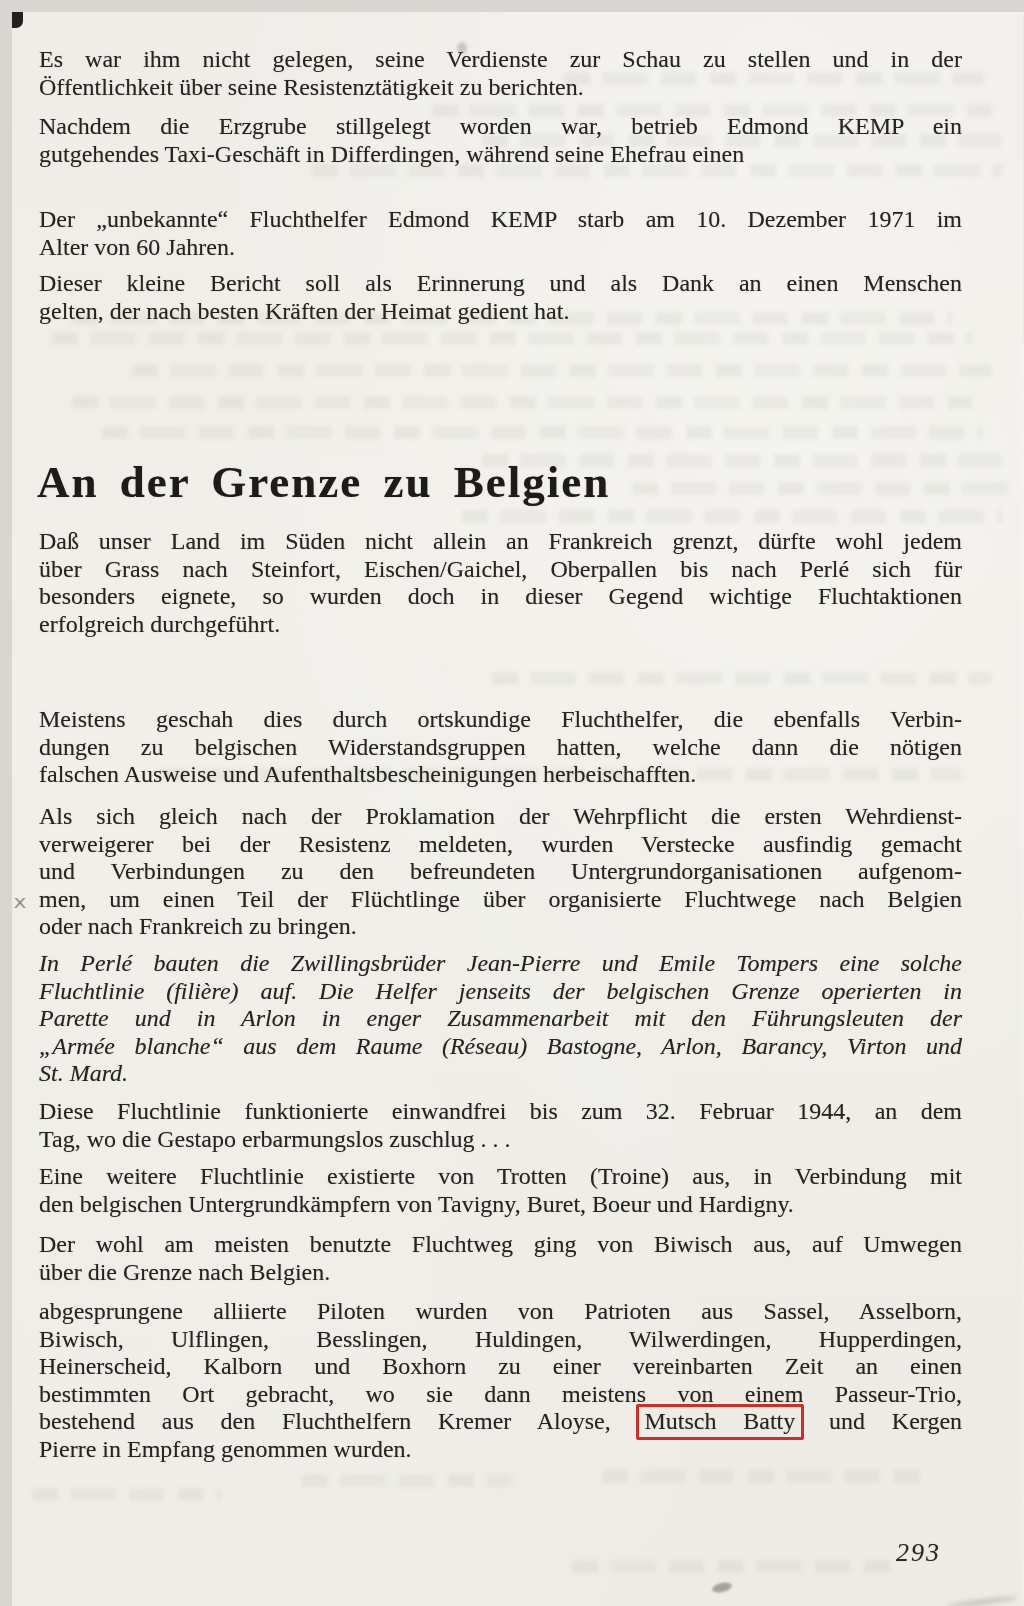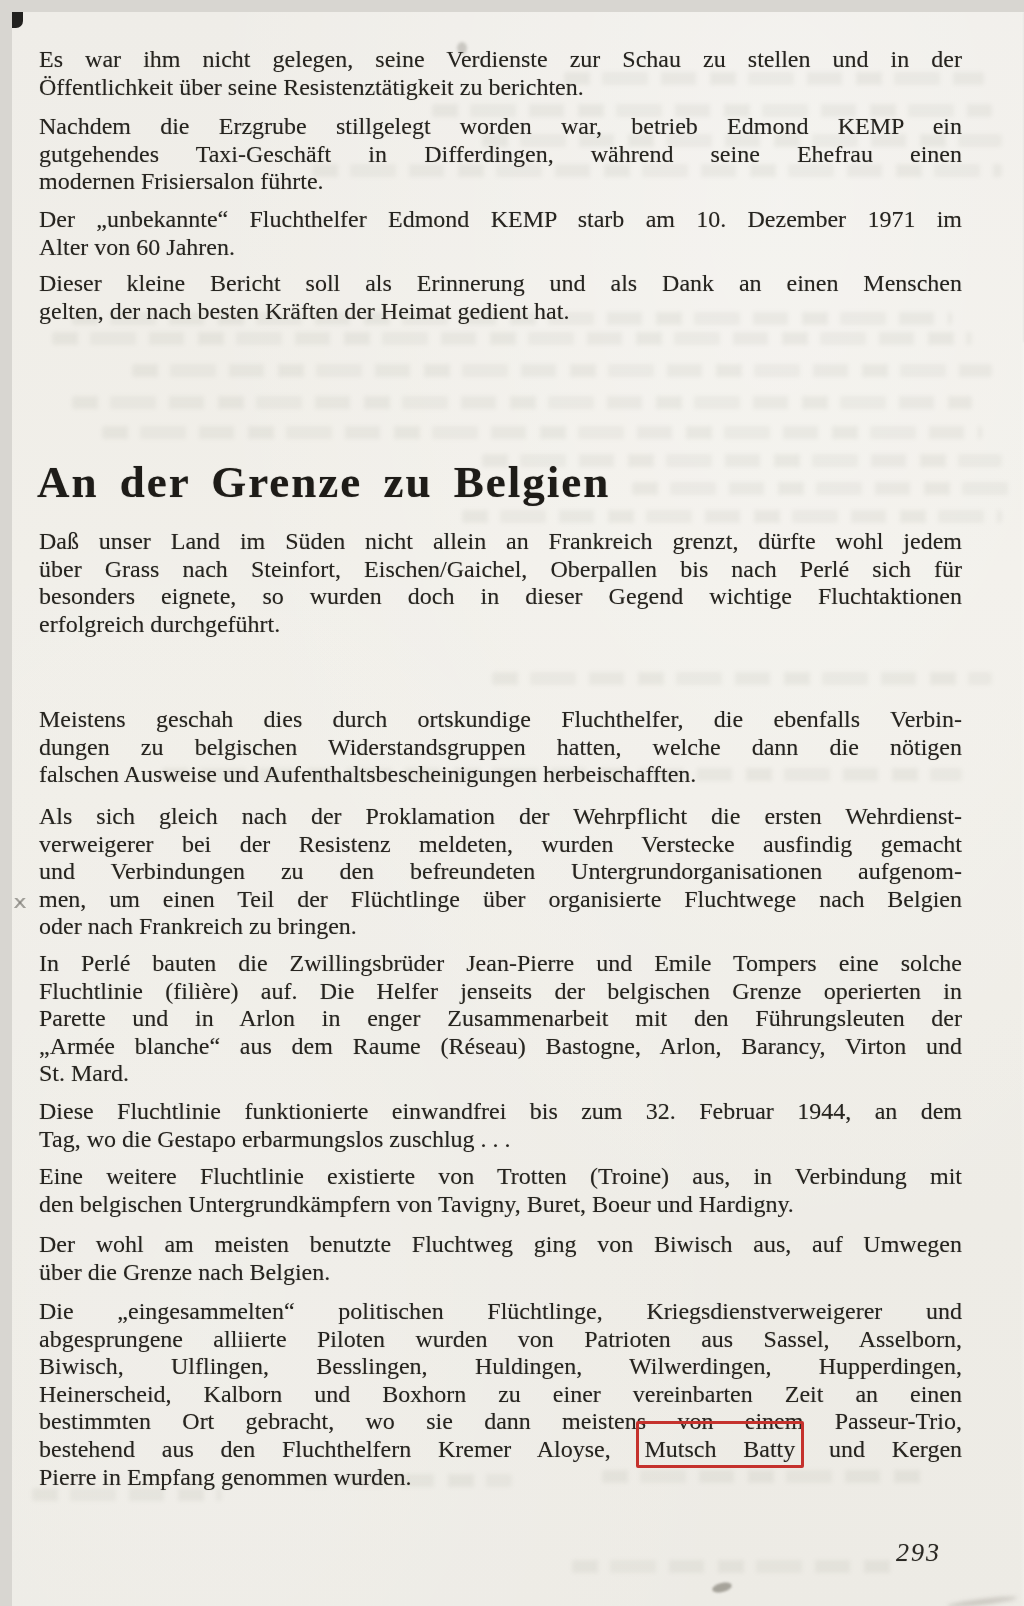--- a/index.html
+++ b/index.html
@@ -30,21 +30,21 @@
   }
   .pagenum {
     position:absolute; left:884px; top:1526px;
     font-size:26px; letter-spacing:2px; color:#2a2823;
     text-shadow:0 0 1px rgba(45,42,36,0.35);
     font-style:italic;
   }
   .redbox {
     border:3.5px solid #c5322d;
     border-radius:2px;
-    padding:12px 6px 3px 6px;
+    padding:1px 6px 3px 6px;
     margin:0 -2px;
   }
   
   .bleed {
     position:absolute; height:13px; border-radius:3px;
     background:repeating-linear-gradient(90deg,
       rgba(122,126,108,0.45) 0px, rgba(122,126,108,0.45) 26px,
       rgba(0,0,0,0) 26px, rgba(0,0,0,0) 38px,
       rgba(122,126,108,0.36) 38px, rgba(122,126,108,0.36) 84px,
       rgba(0,0,0,0) 84px, rgba(0,0,0,0) 97px,
@@ -118,21 +118,20 @@
   <div class="bleed" style="left:20px;  top:1476px; width:190px;"></div>
   <div class="bleed" style="left:560px; top:1548px; width:330px;"></div>
 
   <div class="para jlines" style="top:34px;">
       <div class="tline">Es war ihm nicht gelegen, seine Verdienste zur Schau zu stellen und in der</div>
       <div class="tline">Öffentlichkeit über seine Resistenztätigkeit zu berichten.</div>
     </div>
   <div class="para jlines" style="top:101px;">
       <div class="tline">Nachdem die Erzgrube stillgelegt worden war, betrieb Edmond KEMP ein</div>
       <div class="tline">gutgehendes Taxi-Geschäft in Differdingen, während seine Ehefrau einen</div>
-      <div class="tline">modernen Frisiersalon führte.</div>
     </div>
   <div class="para jlines" style="top:194px;">
       <div class="tline">Der „unbekannte“ Fluchthelfer Edmond KEMP starb am 10. Dezember 1971 im</div>
       <div class="tline">Alter von 60 Jahren.</div>
     </div>
   <div class="para jlines" style="top:258px;">
       <div class="tline">Dieser kleine Bericht soll als Erinnerung und als Dank an einen Menschen</div>
       <div class="tline">gelten, der nach besten Kräften der Heimat gedient hat.</div>
     </div>
 
@@ -149,21 +148,21 @@
       <div class="tline">dungen zu belgischen Widerstandsgruppen hatten, welche dann die nötigen</div>
       <div class="tline">falschen Ausweise und Aufenthaltsbescheinigungen herbeischafften.</div>
     </div>
   <div class="para jlines" style="top:791px;">
       <div class="tline">Als sich gleich nach der Proklamation der Wehrpflicht die ersten Wehrdienst-</div>
       <div class="tline">verweigerer bei der Resistenz meldeten, wurden Verstecke ausfindig gemacht</div>
       <div class="tline">und Verbindungen zu den befreundeten Untergrundorganisationen aufgenom-</div>
       <div class="tline">men, um einen Teil der Flüchtlinge über organisierte Fluchtwege nach Belgien</div>
       <div class="tline">oder nach Frankreich zu bringen.</div>
     </div>
-  <div class="para jlines" style="top:938px;">
+  <div class="para jlines" style="top:938px;font-style:italic;">
       <div class="tline">In Perlé bauten die Zwillingsbrüder Jean-Pierre und Emile Tompers eine solche</div>
       <div class="tline">Fluchtlinie (filière) auf. Die Helfer jenseits der belgischen Grenze operierten in</div>
       <div class="tline">Parette und in Arlon in enger Zusammenarbeit mit den Führungsleuten der</div>
       <div class="tline">„Armée blanche“ aus dem Raume (Réseau) Bastogne, Arlon, Barancy, Virton und</div>
       <div class="tline">St. Mard.</div>
     </div>
   <div class="para jlines" style="top:1086px;">
       <div class="tline">Diese Fluchtlinie funktionierte einwandfrei bis zum 32. Februar 1944, an dem</div>
       <div class="tline">Tag, wo die Gestapo erbarmungslos zuschlug . . .</div>
     </div>
@@ -171,21 +170,20 @@
       <div class="tline">Eine weitere Fluchtlinie existierte von Trotten (Troine) aus, in Verbindung mit</div>
       <div class="tline">den belgischen Untergrundkämpfern von Tavigny, Buret, Boeur und Hardigny.</div>
     </div>
   <div class="para jlines" style="top:1219px;">
       <div class="tline">Der wohl am meisten benutzte Fluchtweg ging von Biwisch aus, auf Umwegen</div>
       <div class="tline">über die Grenze nach Belgien.</div>
     </div>
 
   <div class="para" style="top:1286px;">
     <div>
-        <div class="tline">Die „eingesammelten“ politischen Flüchtlinge, Kriegsdienstverweigerer und</div>
         <div class="tline">abgesprungene alliierte Piloten wurden von Patrioten aus Sassel, Asselborn,</div>
         <div class="tline">Biwisch, Ulflingen, Besslingen, Huldingen, Wilwerdingen, Hupperdingen,</div>
         <div class="tline">Heinerscheid, Kalborn und Boxhorn zu einer vereinbarten Zeit an einen</div>
         <div class="tline">bestimmten Ort gebracht, wo sie dann meistens von einem Passeur-Trio,</div>
       </div>
     <div class="tline">
       <span>bestehend aus den Fluchthelfern Kremer Aloyse,</span>
       <span class="redbox">Mutsch Batty</span>
       <span>und Kergen</span>
     </div>

